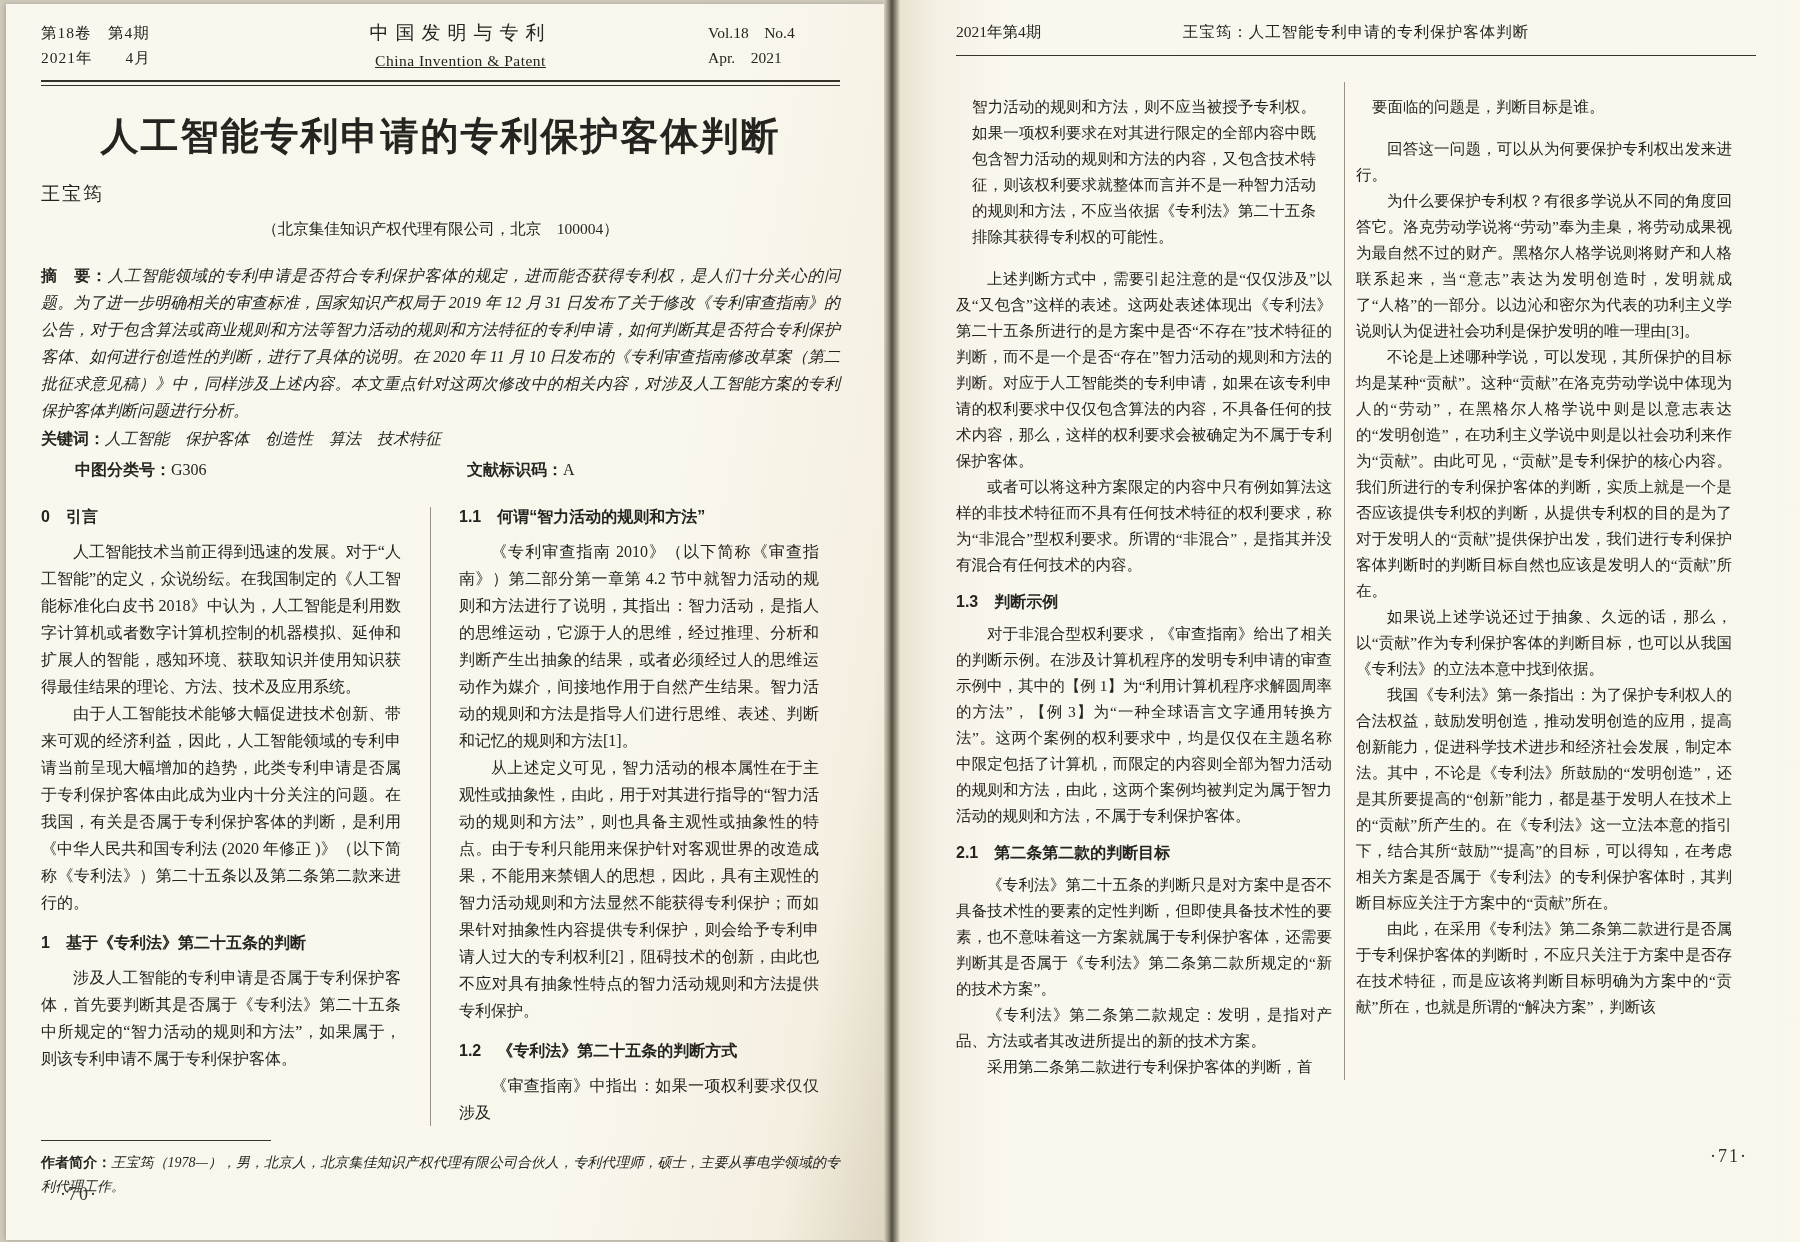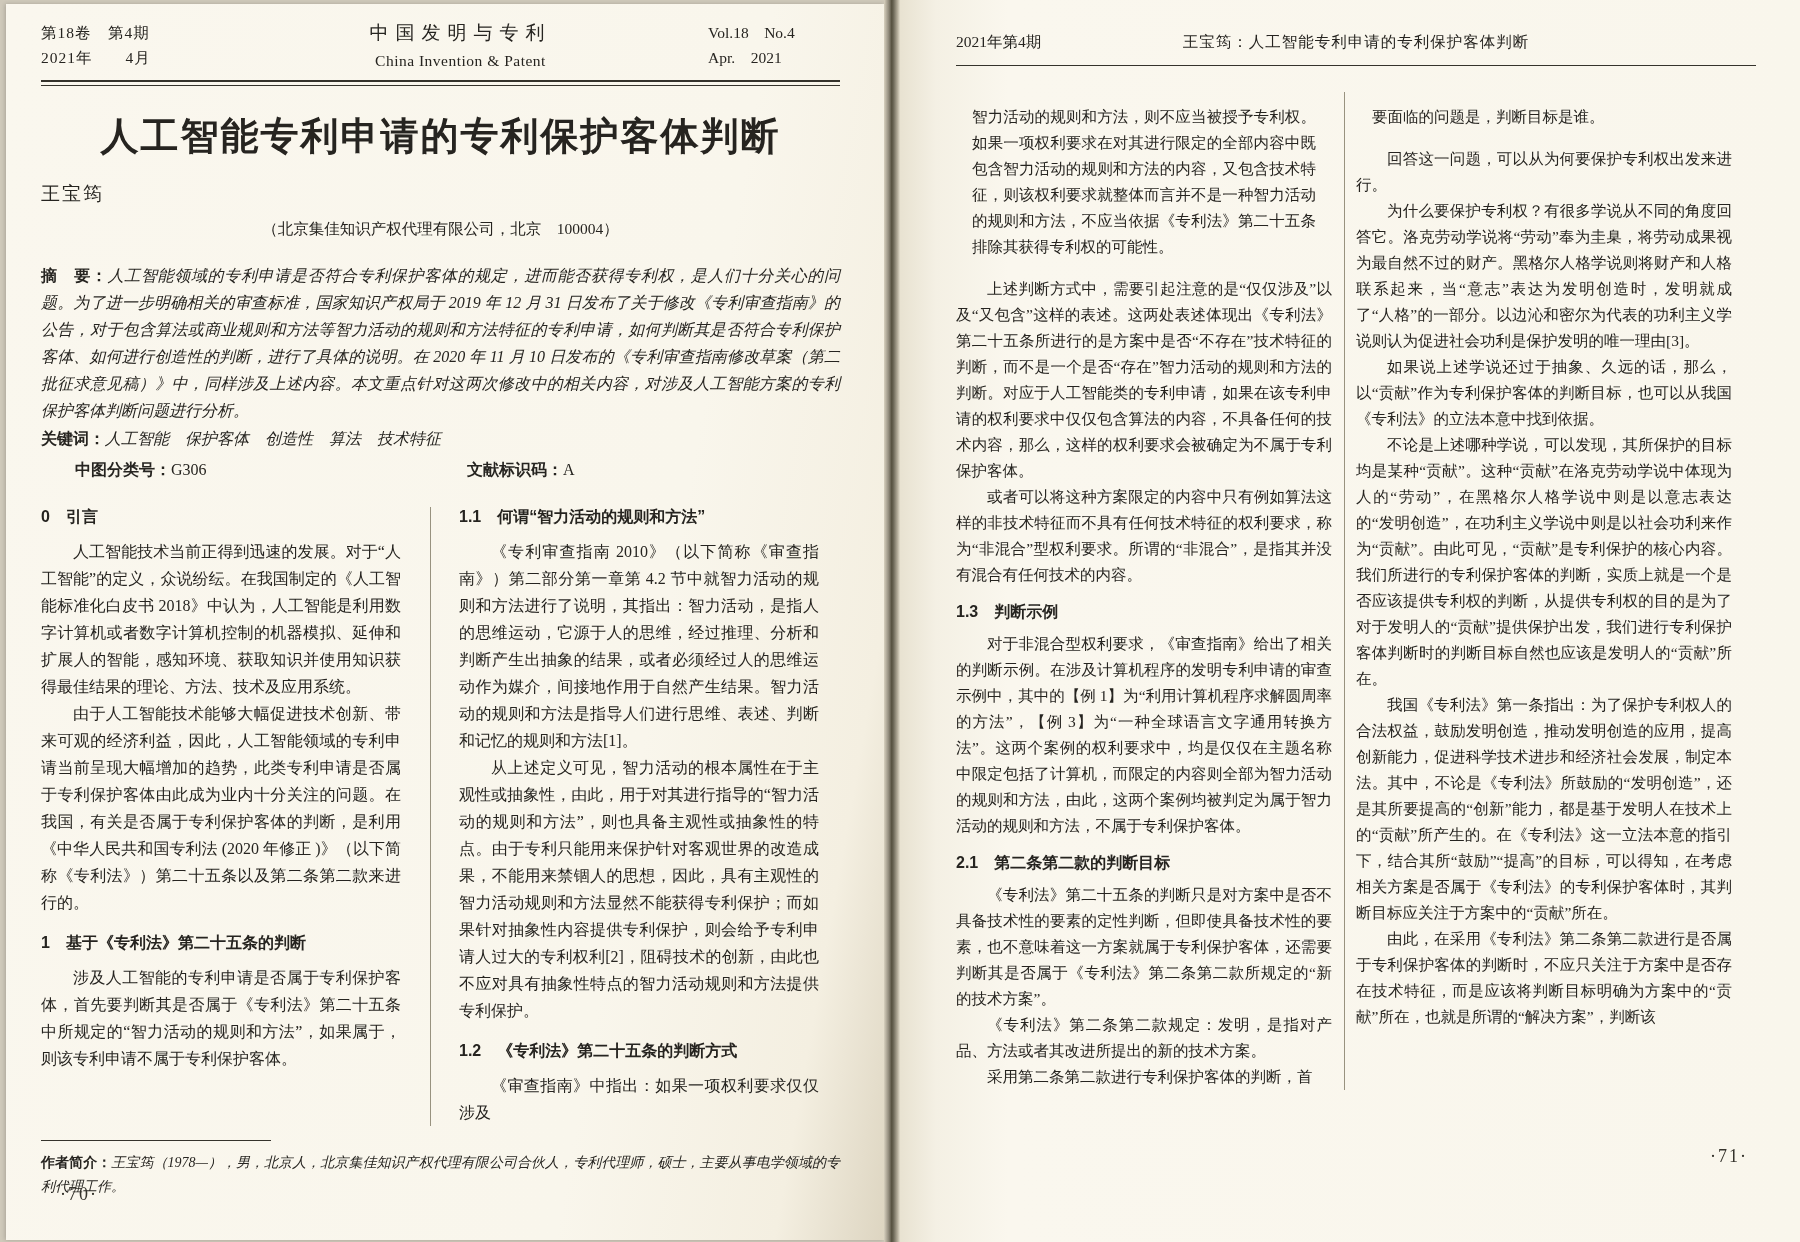--- a/index.html
+++ b/index.html
@@ -20,21 +20,21 @@
   }
   .page-right{
     left:900px;top:0;width:900px;height:1242px;
     background:linear-gradient(to right,#e8e2d1 0%,#f4f0e4 4%,#faf7ee 12%,#f9f6ec 100%);
   }
   .pl-inner{padding:16px 44px 0 35px;}
   .jr-header{display:flex;justify-content:space-between;align-items:flex-start;font-size:15.5px;line-height:25px;}
   .jr-left{width:172px;letter-spacing:1px;}
   .jr-center{text-align:center;}
   .jr-name-cn{font-size:19px;letter-spacing:7px;}
-  .jr-name-en{font-size:15.5px;margin-top:3px;letter-spacing:.5px;}
+  .jr-name-en{font-size:15.5px;margin-top:3px;letter-spacing:.5px;text-decoration:underline;}
   .jr-right{width:132px;}
   .double-rule{margin-top:7px;height:3px;border-top:2.5px solid #35332c;border-bottom:1.5px solid #35332c;}
   .art-title{margin:26px 0 0;text-align:center;font-size:38px;font-weight:bold;letter-spacing:2px;line-height:1.3;}
   .art-author{margin-top:20px;text-align:left;font-size:19px;letter-spacing:2px;}
   .art-affil{margin-top:12px;text-align:center;font-size:15.5px;}
   .abstract{margin-top:22px;font-size:16px;line-height:27px;text-align:justify;}
   .kai{font-style:italic;}
   .lbl{font-weight:bold;font-style:normal;font-family:"Liberation Sans","DejaVu Sans",sans-serif;}
   .kw-line{margin-top:1px;font-size:16px;line-height:27px;}
   .clc-line{margin-top:4px;font-size:16px;line-height:27px;display:flex;gap:40px;}
@@ -45,21 +45,21 @@
   p.p{margin:0;text-indent:2em;}
   p.p-cont{margin:16px;text-indent:0;}
   .h{font-family:"Liberation Sans","DejaVu Sans",sans-serif;font-weight:bold;font-size:16px;margin:15px 0 9px;line-height:24px;}
   .h-first{margin-top:2px;}
   .footnote{margin-top:14px;}
   .footnote-rule{width:230px;border-top:1.5px solid #35332c;margin-bottom:9px;}
   .footnote-text{font-size:14px;line-height:24px;text-align:justify;}
   .pagenum{position:absolute;font-size:18px;color:#35332c;letter-spacing:2px;}
   .pn-left{left:54px;top:1180px;}
   .pn-right{right:52px;top:1146px;}
-  .pr-inner{padding:30px 44px 0 56px;}
+  .pr-inner{padding:20px 44px 0 56px;}
   .pr-header{display:flex;align-items:baseline;font-size:15.5px;line-height:24px;}
   .ph-issue{width:190px;}
   .ph-title{flex:1;text-align:center;letter-spacing:1px;}
   .ph-spacer{width:190px;}
   .pr-rule{margin-top:11px;border-top:1.8px solid #35332c;}
   .cols-right{margin-top:22px;}
   .cols-right .col{width:376px;font-size:15.5px;line-height:26px;}
   .cols-right .col-divider{margin:4px 11px 0 12px;}
   .cols-right .h{font-size:16px;margin:12px 0 7px;}
   .h-wide{letter-spacing:-.5px;white-space:nowrap;font-size:15px;}
@@ -155,21 +155,21 @@
         <div class="h">2.1　第二条第二款的判断目标</div>
         <p class="p">《专利法》第二十五条的判断只是对方案中是否不具备技术性的要素的定性判断，但即使具备技术性的要素，也不意味着这一方案就属于专利保护客体，还需要判断其是否属于《专利法》第二条第二款所规定的“新的技术方案”。</p>
         <p class="p">《专利法》第二条第二款规定：发明，是指对产品、方法或者其改进所提出的新的技术方案。</p>
         <p class="p">采用第二条第二款进行专利保护客体的判断，首</p>
       </div>
       <div class="col-divider"></div>
       <div class="col">
         <p class="p-cont">要面临的问题是，判断目标是谁。</p>
         <p class="p">回答这一问题，可以从为何要保护专利权出发来进行。</p>
         <p class="p">为什么要保护专利权？有很多学说从不同的角度回答它。洛克劳动学说将“劳动”奉为圭臬，将劳动成果视为最自然不过的财产。黑格尔人格学说则将财产和人格联系起来，当“意志”表达为发明创造时，发明就成了“人格”的一部分。以边沁和密尔为代表的功利主义学说则认为促进社会功利是保护发明的唯一理由[3]。</p>
+        <p class="p">不论是上述哪种学说，可以发现，其所保护的目标均是某种“贡献”。这种“贡献”在洛克劳动学说中体现为人的“劳动”，在黑格尔人格学说中则是以意志表达的“发明创造”，在功利主义学说中则是以社会功利来作为“贡献”。由此可见，“贡献”是专利保护的核心内容。我们所进行的专利保护客体的判断，实质上就是一个是否应该提供专利权的判断，从提供专利权的目的是为了对于发明人的“贡献”提供保护出发，我们进行专利保护客体判断时的判断目标自然也应该是发明人的“贡献”所在。</p>
         <p class="p">如果说上述学说还过于抽象、久远的话，那么，以“贡献”作为专利保护客体的判断目标，也可以从我国《专利法》的立法本意中找到依据。</p>
-        <p class="p">不论是上述哪种学说，可以发现，其所保护的目标均是某种“贡献”。这种“贡献”在洛克劳动学说中体现为人的“劳动”，在黑格尔人格学说中则是以意志表达的“发明创造”，在功利主义学说中则是以社会功利来作为“贡献”。由此可见，“贡献”是专利保护的核心内容。我们所进行的专利保护客体的判断，实质上就是一个是否应该提供专利权的判断，从提供专利权的目的是为了对于发明人的“贡献”提供保护出发，我们进行专利保护客体判断时的判断目标自然也应该是发明人的“贡献”所在。</p>
         <p class="p">我国《专利法》第一条指出：为了保护专利权人的合法权益，鼓励发明创造，推动发明创造的应用，提高创新能力，促进科学技术进步和经济社会发展，制定本法。其中，不论是《专利法》所鼓励的“发明创造”，还是其所要提高的“创新”能力，都是基于发明人在技术上的“贡献”所产生的。在《专利法》这一立法本意的指引下，结合其所“鼓励”“提高”的目标，可以得知，在考虑相关方案是否属于《专利法》的专利保护客体时，其判断目标应关注于方案中的“贡献”所在。</p>
         <p class="p">由此，在采用《专利法》第二条第二款进行是否属于专利保护客体的判断时，不应只关注于方案中是否存在技术特征，而是应该将判断目标明确为方案中的“贡献”所在，也就是所谓的“解决方案”，判断该</p>
       </div>
     </div>
   </div>
   <div class="pagenum pn-right">·71·</div>
 </div>
 
 </body></html>

